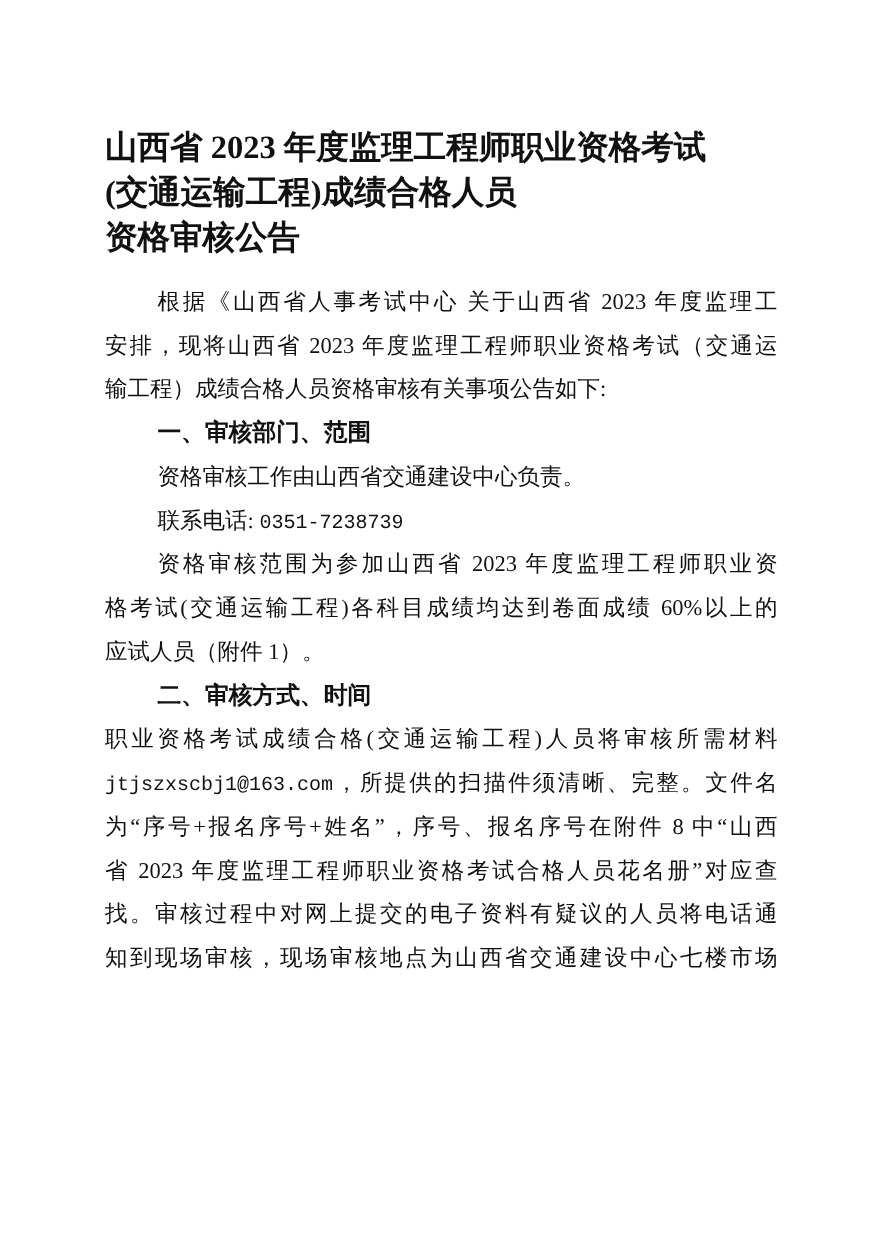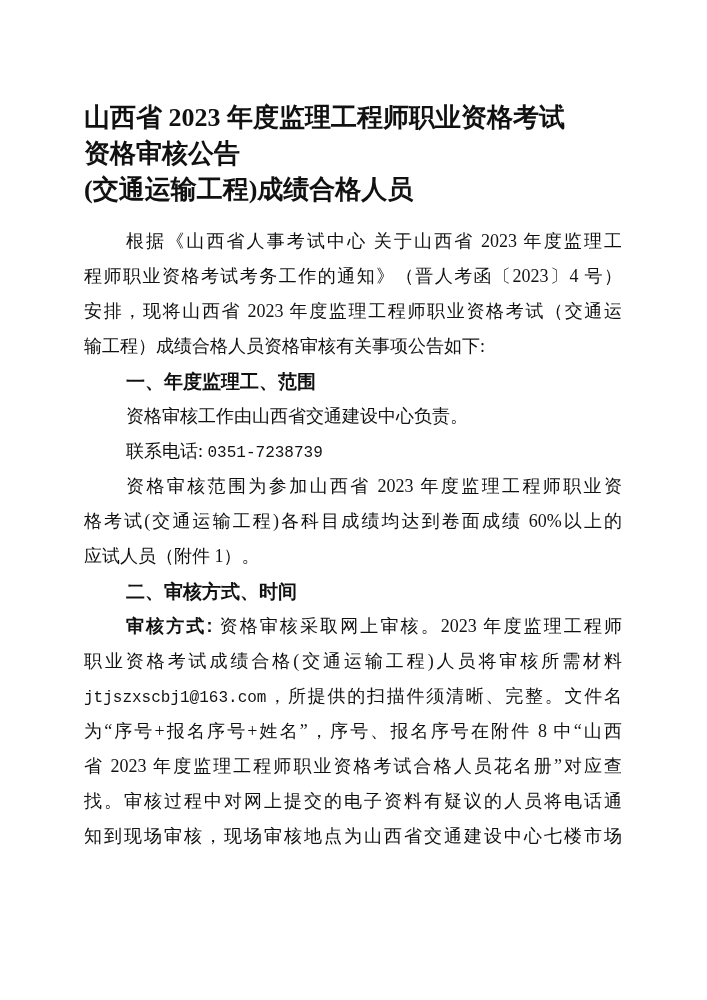--- a/index.html
+++ b/index.html
@@ -48,36 +48,34 @@
     font-size: 16px;
   }
   .n { }
 </style>
 </head>
 <body>
 
 <div class="content">
   <div class="title-block">
     <div class="title-line">山西省 2023 年度监理工程师职业资格考试</div>
+    <div class="title-line">(交通运输工程)成绩合格人员</div>
     <div class="title-line">资格审核公告</div>
-    <div class="title-line">(交通运输工程)成绩合格人员</div>
   </div>
   <div class="doc-body" id="doc-body">
       <div class="line indent just"><span class="n">根据《山西省人事考试中心 关于山西省 2023 年度监理工</span></div>
-      <div class="line just"><span class="n">程师职业资格考试考务工作的通知》（晋人考函〔2023〕4 号）</span></div>
       <div class="line just"><span class="n">安排，现将山西省 2023 年度监理工程师职业资格考试（交通运</span></div>
       <div class="line"><span class="n">输工程）成绩合格人员资格审核有关事项公告如下:</span></div>
-      <div class="line indent head"><span class="b">一、年度监理工、范围</span></div>
+      <div class="line indent head"><span class="b">一、审核部门、范围</span></div>
       <div class="line indent"><span class="n">资格审核工作由山西省交通建设中心负责。</span></div>
       <div class="line indent"><span class="n">联系电话: </span><span class="m">0351-7238739</span></div>
       <div class="line indent just"><span class="n">资格审核范围为参加山西省 2023 年度监理工程师职业资</span></div>
       <div class="line just"><span class="n">格考试(交通运输工程)各科目成绩均达到卷面成绩 60%以上的</span></div>
       <div class="line"><span class="n">应试人员（附件 1）。</span></div>
       <div class="line indent head"><span class="b">二、审核方式、时间</span></div>
-      <div class="line indent just"><span class="b">审核方式: </span><span class="n">资格审核采取网上审核。2023 年度监理工程师</span></div>
       <div class="line just"><span class="n">职业资格考试成绩合格(交通运输工程)人员将审核所需材料</span></div>
       <div class="line just"><span class="m">jtjszxscbj1@163.com</span><span class="n">，所提供的扫描件须清晰、完整。文件名</span></div>
       <div class="line just"><span class="n">为“序号+报名序号+姓名”，序号、报名序号在附件 8 中“山西</span></div>
       <div class="line just"><span class="n">省 2023 年度监理工程师职业资格考试合格人员花名册”对应查</span></div>
       <div class="line just"><span class="n">找。审核过程中对网上提交的电子资料有疑议的人员将电话通</span></div>
       <div class="line just"><span class="n">知到现场审核，现场审核地点为山西省交通建设中心七楼市场</span></div>
     </div>
 </div>
 
 </body></html>

